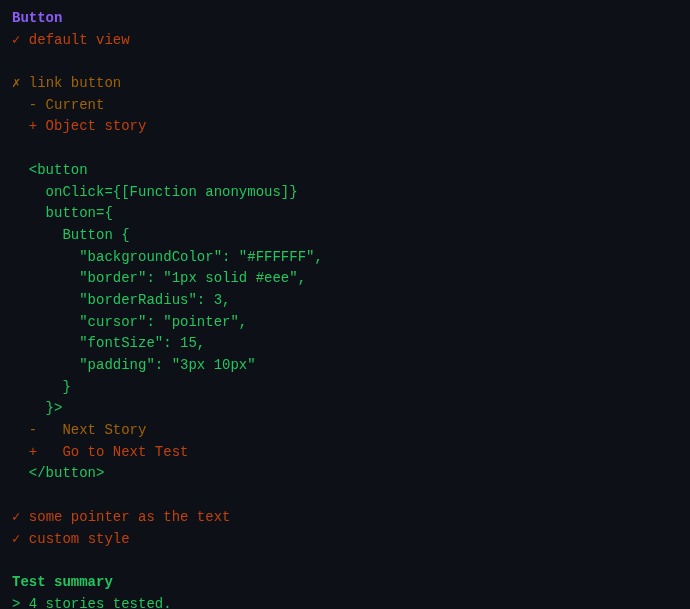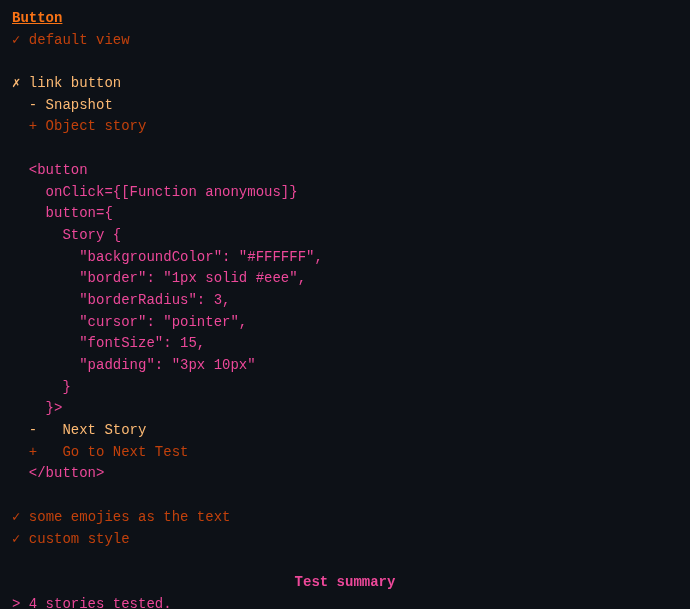--- a/index.html
+++ b/index.html
@@ -14,57 +14,56 @@
       font-size: 14px;
       width: 690px;
       min-height: 609px;
       padding: 8px 12px;
     }
     .line {
       white-space: pre;
       line-height: 1.55;
       display: block;
     }
-    .white { color: #ec4899; }
+    .white { color: #22c55e; }
     .green { color: #c2410c; }
-    .red { color: #fdba74; }
-    .bold { font-weight: bold; text-align: center; }
+    .red { color: #a16207; }
+    .bold { font-weight: bold; }
     .section-title {
-      color: #f97316;
+      color: #8b5cf6;
       font-weight: bold;
-      text-decoration: underline;
     }
     .empty-line {
       height: 1.55em;
       display: block;
     }
   </style>
 </head>
 <body>
 
 <span class="line section-title">Button</span>
 <span class="line green">✓ default view</span>
 <span class="empty-line"></span>
 <span class="line red">✗ link button</span>
-<span class="line red">  - Snapshot</span>
+<span class="line red">  - Current</span>
 <span class="line green">  + Object story</span>
 <span class="empty-line"></span>
 <span class="line white">  &lt;button</span>
 <span class="line white">    onClick={[Function anonymous]}</span>
 <span class="line white">    button={</span>
-<span class="line white">      Story {</span>
+<span class="line white">      Button {</span>
 <span class="line white">        "backgroundColor": "#FFFFFF",</span>
 <span class="line white">        "border": "1px solid #eee",</span>
 <span class="line white">        "borderRadius": 3,</span>
 <span class="line white">        "cursor": "pointer",</span>
 <span class="line white">        "fontSize": 15,</span>
 <span class="line white">        "padding": "3px 10px"</span>
 <span class="line white">      }</span>
 <span class="line white">    }&gt;</span>
 <span class="line red">  -   Next Story</span>
 <span class="line green">  +   Go to Next Test</span>
 <span class="line white">  &lt;/button&gt;</span>
 <span class="empty-line"></span>
-<span class="line green">✓ some emojies as the text</span>
+<span class="line green">✓ some pointer as the text</span>
 <span class="line green">✓ custom style</span>
 <span class="empty-line"></span>
 <span class="line white bold">Test summary</span>
 <span class="line white">&gt; 4 stories tested.</span>
 
 </body></html>

